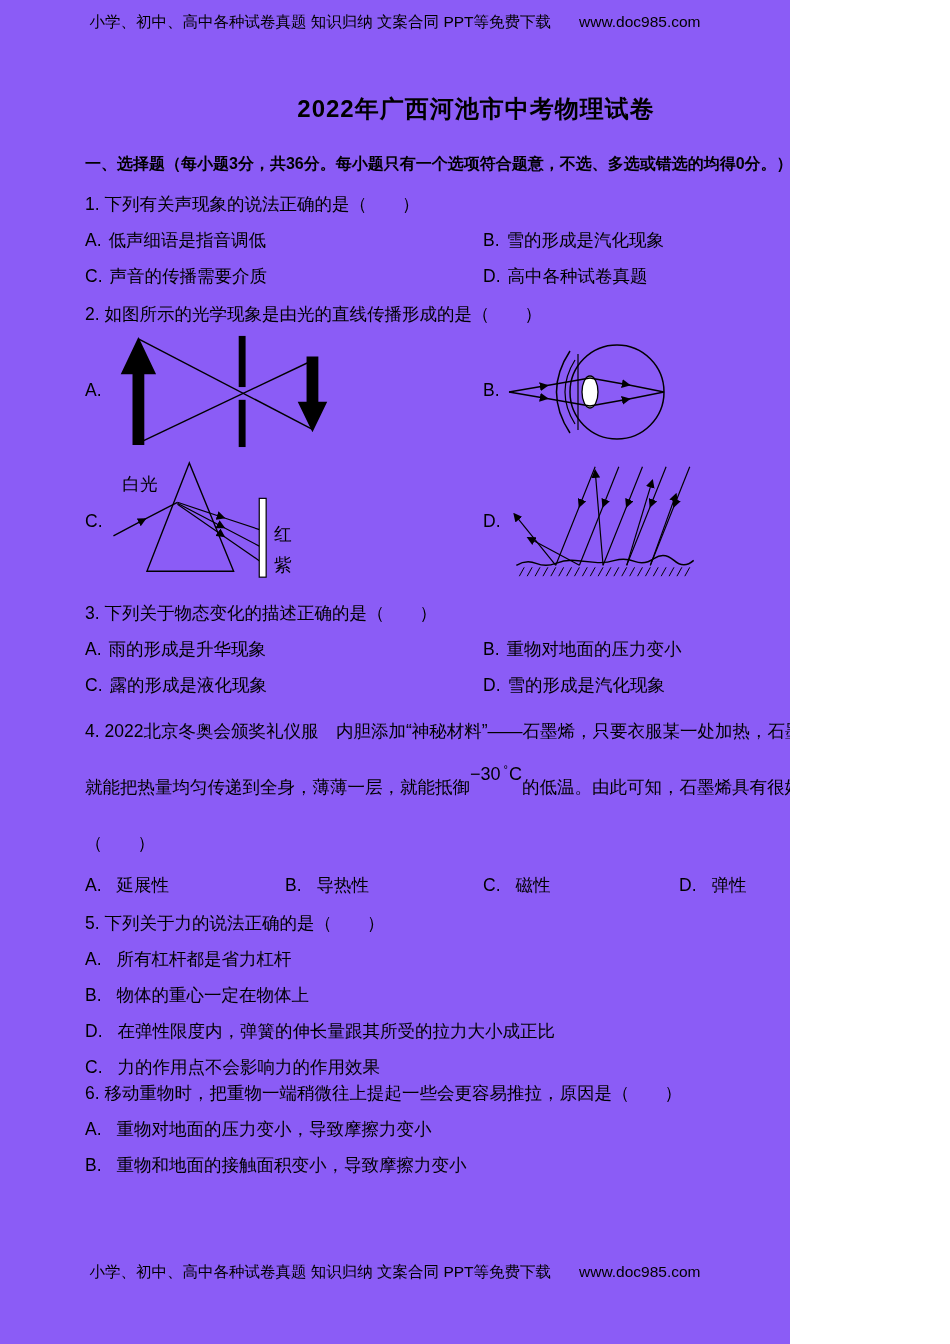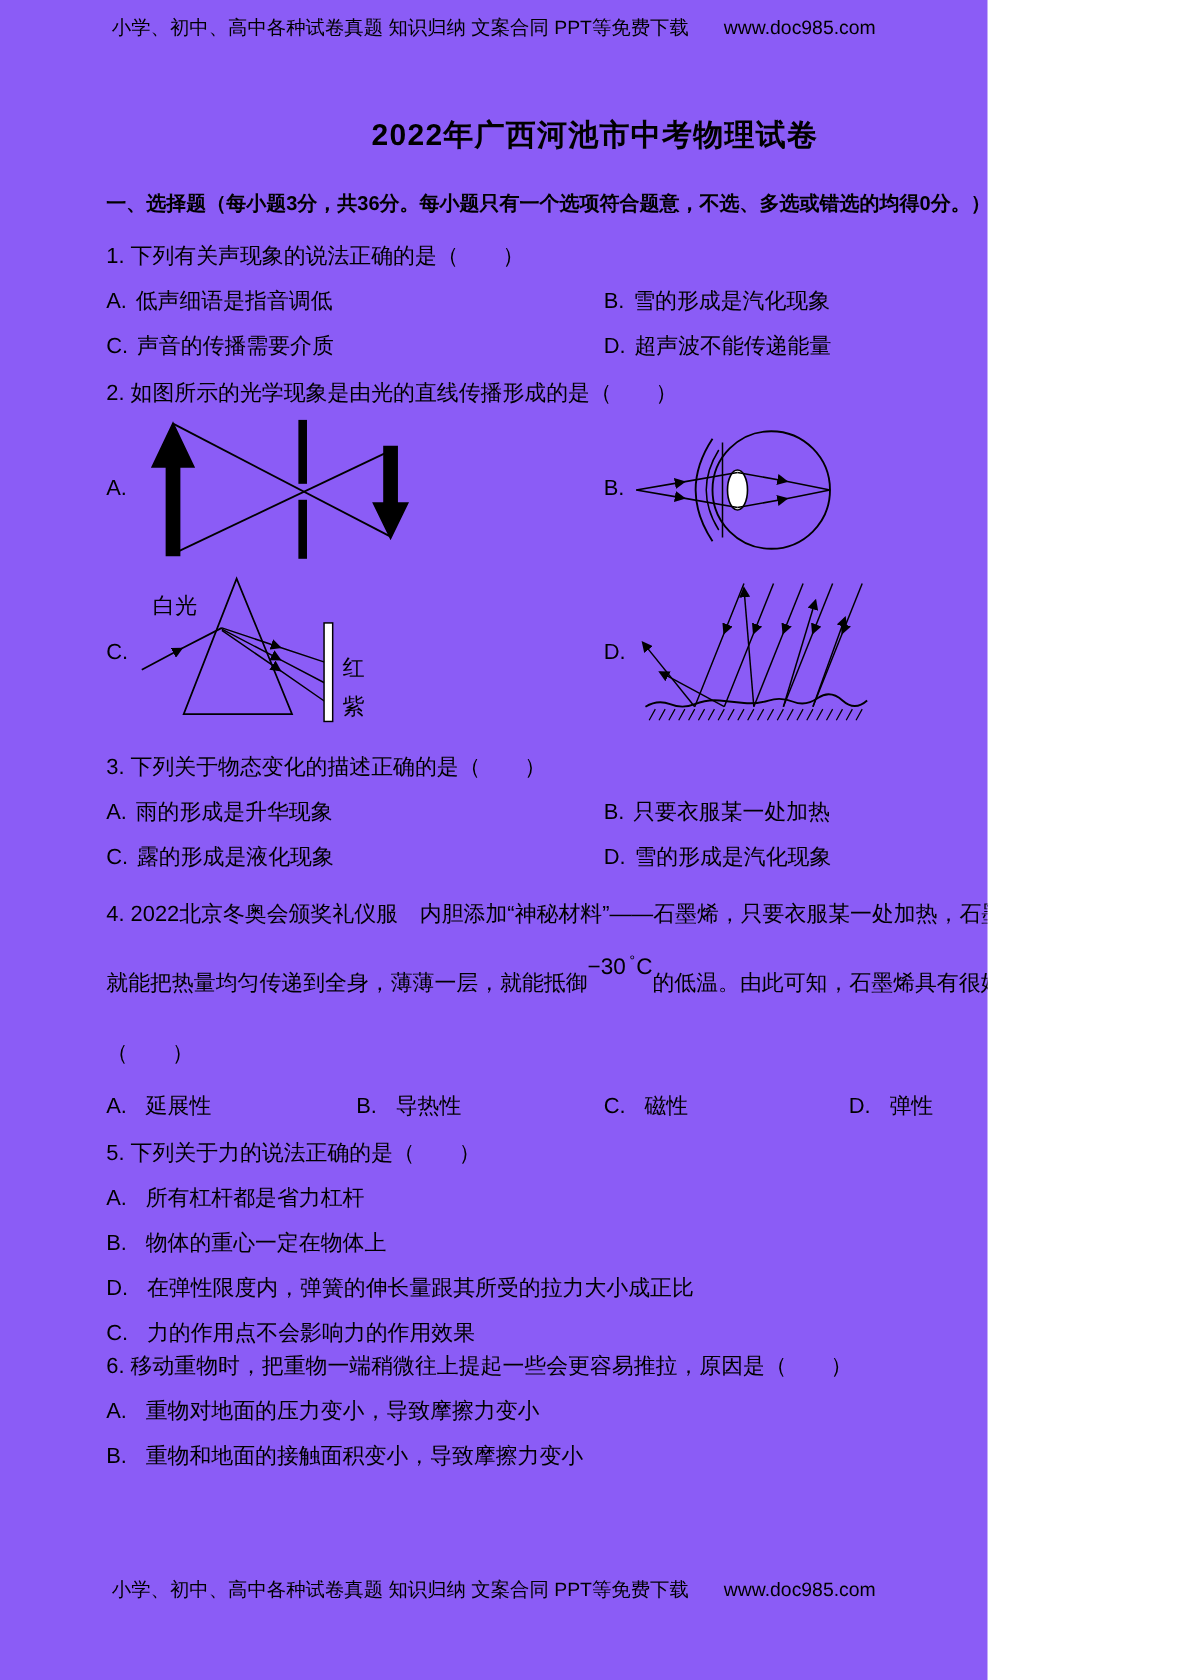--- a/index.html
+++ b/index.html
@@ -46,21 +46,21 @@
 
     <div class="title">2022年广西河池市中考物理试卷</div>
 
     <div class="sec-heading">一、选择题（每小题3分，共36分。每小题只有一个选项符合题意，不选、多选或错选的均得0分。）</div>
 
     <div class="q mt6">1. 下列有关声现象的说法正确的是（　　）</div>
     <div class="opts2">
       <div class="opt"><span class="ol">A.</span><span>低声细语是指音调低</span></div>
       <div class="opt"><span class="ol">B.</span><span>雪的形成是汽化现象</span></div>
       <div class="opt"><span class="ol">C.</span><span>声音的传播需要介质</span></div>
-      <div class="opt"><span class="ol">D.</span><span>超声波不能传递能量</span></div>
+      <div class="opt"><span class="ol">D.</span><span>高中各种试卷真题</span></div>
     </div>
 
     <div class="q mt12">2. 如图所示的光学现象是由光的直线传播形成的是（　　）</div>
 
     <div class="figrow figrow1">
       <div class="figcell first">
         <span class="figlab">A.</span>
         <svg width="225" height="118" viewBox="0 0 225 120">
           <polygon points="28,6 10,44 22,44 22,116 34,116 34,44 46,44" fill="#000"></polygon>
           <rect x="130" y="5" width="7" height="52" fill="#000"></rect>
@@ -131,21 +131,21 @@
           <line x1="96" y1="112" x2="88" y2="16" stroke="#000" stroke-width="1.2" marker-end="url(#mD)"></line>
           <line x1="120" y1="112" x2="146" y2="26" stroke="#000" stroke-width="1.2" marker-end="url(#mD)"></line>
           <line x1="144" y1="112" x2="170" y2="40" stroke="#000" stroke-width="1.2" marker-end="url(#mD)"></line>
         </svg>
       </div>
     </div>
 
     <div class="q mt12">3. 下列关于物态变化的描述正确的是（　　）</div>
     <div class="opts2 mt9">
       <div class="opt"><span class="ol">A.</span><span>雨的形成是升华现象</span></div>
-      <div class="opt"><span class="ol">B.</span><span>只要衣服某一处加热</span></div>
+      <div class="opt"><span class="ol">B.</span><span>重物对地面的压力变小</span></div>
       <div class="opt"><span class="ol">C.</span><span>露的形成是液化现象</span></div>
       <div class="opt"><span class="ol">D.</span><span>雪的形成是汽化现象</span></div>
     </div>
 
     <div class="q4p">
       <span>4. 2022北京冬奥会颁奖礼仪服　内胆添加“神秘材料”——石墨烯，只要衣服某一处加热，石墨烯复合材料就能把热量均匀传递到全身，薄薄一层，就能抵御</span><span class="temp"><span>−30</span><span class="t-deg">°</span><span>C</span></span><span>的低温。由此可知，石墨烯具有很好的</span>
     </div>
     <div class="q mt24">（　　）</div>
     <div class="opts4">
       <div class="opt"><span class="olw">A.</span><span>延展性</span></div>

